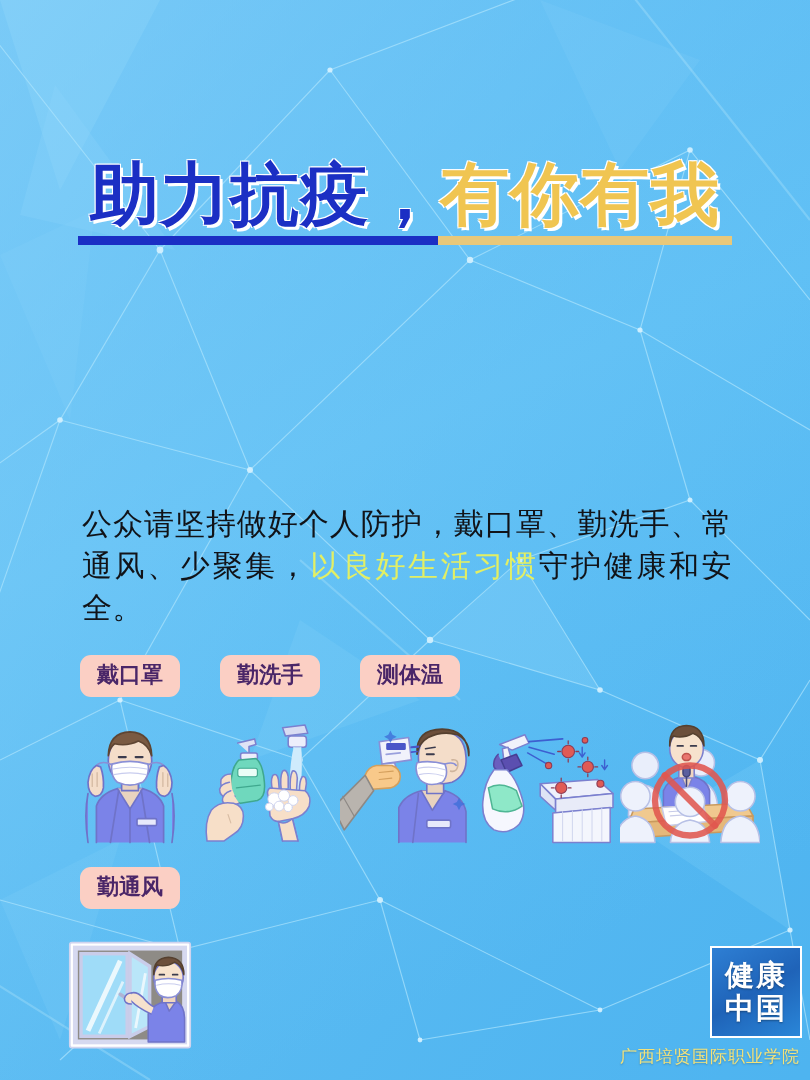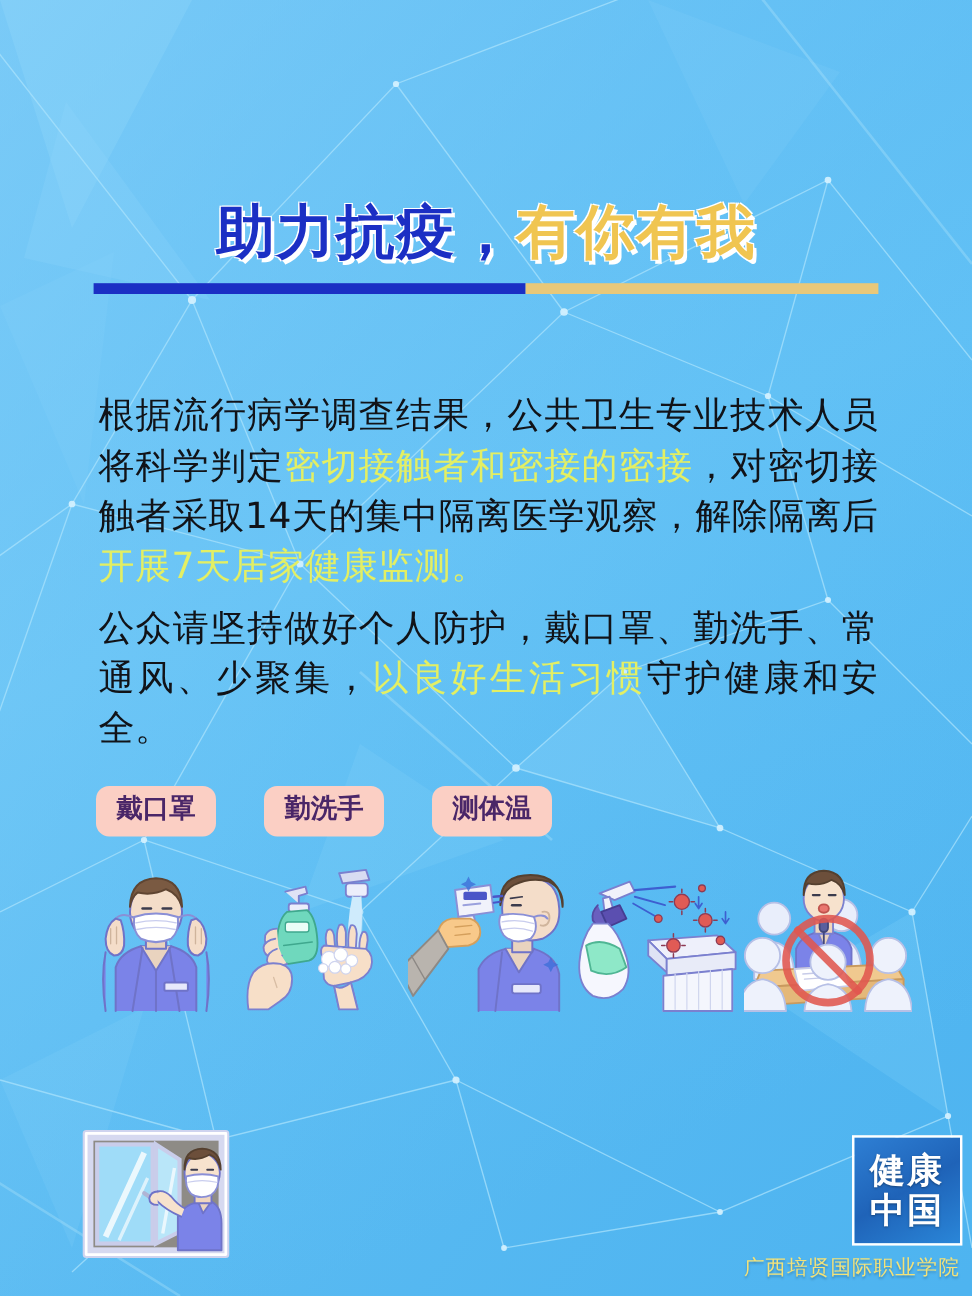--- a/index.html
+++ b/index.html
@@ -20,21 +20,21 @@
 
   
   .title-block {
     position:absolute; left:0; top:152px; width:810px;
     text-align:center;
   }
   .title-line {
     display:inline-block;
     font-family:"DejaVu Sans","Liberation Sans",sans-serif;
     font-weight:bold;
-    font-size:49px;
+    font-size:69px;
     line-height:84px;
     letter-spacing:1px;
     white-space:nowrap;
   }
   .t-blue {
     color:#1b2fc4;
     text-shadow: 3px 3px 0 #ffffff, -1px -1px 0 #ffffff, 1px -1px 0 #ffffff, -1px 1px 0 #ffffff;
   }
   .t-gold {
     color:#f0c551;
@@ -196,23 +196,20 @@
   </svg>
 
   <div class="title-block">
     <span class="title-line t-blue">助力抗疫，</span><span class="title-line t-gold">有你有我</span>
   </div>
   <div class="title-underline">
     <div class="ul-blue"></div>
     <div class="ul-gold"></div>
   </div>
 
-  <div class="body-text" id="para1">
-    <span>根据流行病学调查结果，公共卫生专业技术人员将科学判定</span><span class="hl">密切接触者和密接的密接</span><span>，对密切接触者采取14天的集中隔离医学观察，解除隔离后</span><span class="hl">开展7天居家健康监测。</span>
-  </div>
 
   <div class="body-text" id="para2">
     <span>公众请坚持做好个人防护，戴口罩、勤洗手、常通风、少聚集，</span><span class="hl">以良好生活习惯</span><span>守护健康和安全。</span>
   </div>
 
   <div class="grid">
 
     <div class="cell">
       <div class="pill">戴口罩</div>
       <div class="art">
@@ -446,20 +443,21 @@
             </g>
 
             <circle cx="100" cy="110" r="50" stroke="#e0564e" stroke-width="9" fill="none" opacity="0.88"></circle>
             <path d="M64,74 L136,146" stroke="#e0564e" stroke-width="9" opacity="0.88"></path>
           </g>
         </svg>
       </div>
     </div>
 
     <div class="cell">
+      <div class="pill">勤通风</div>
       <div class="art">
         <svg viewBox="0 0 200 170">
 
           <rect x="14" y="10" width="172" height="150" rx="3" fill="#ffffff" stroke="#cfd4ef" stroke-width="2.5"></rect>
           <rect x="22" y="18" width="156" height="134" fill="#8e8b86"></rect>
 
           <rect x="22" y="18" width="156" height="134" fill="none" stroke="#d6d9f0" stroke-width="7"></rect>
 
           <g>
             <rect x="30" y="26" width="66" height="118" fill="#9fdcf8" stroke="#c9cdea" stroke-width="5"></rect>

